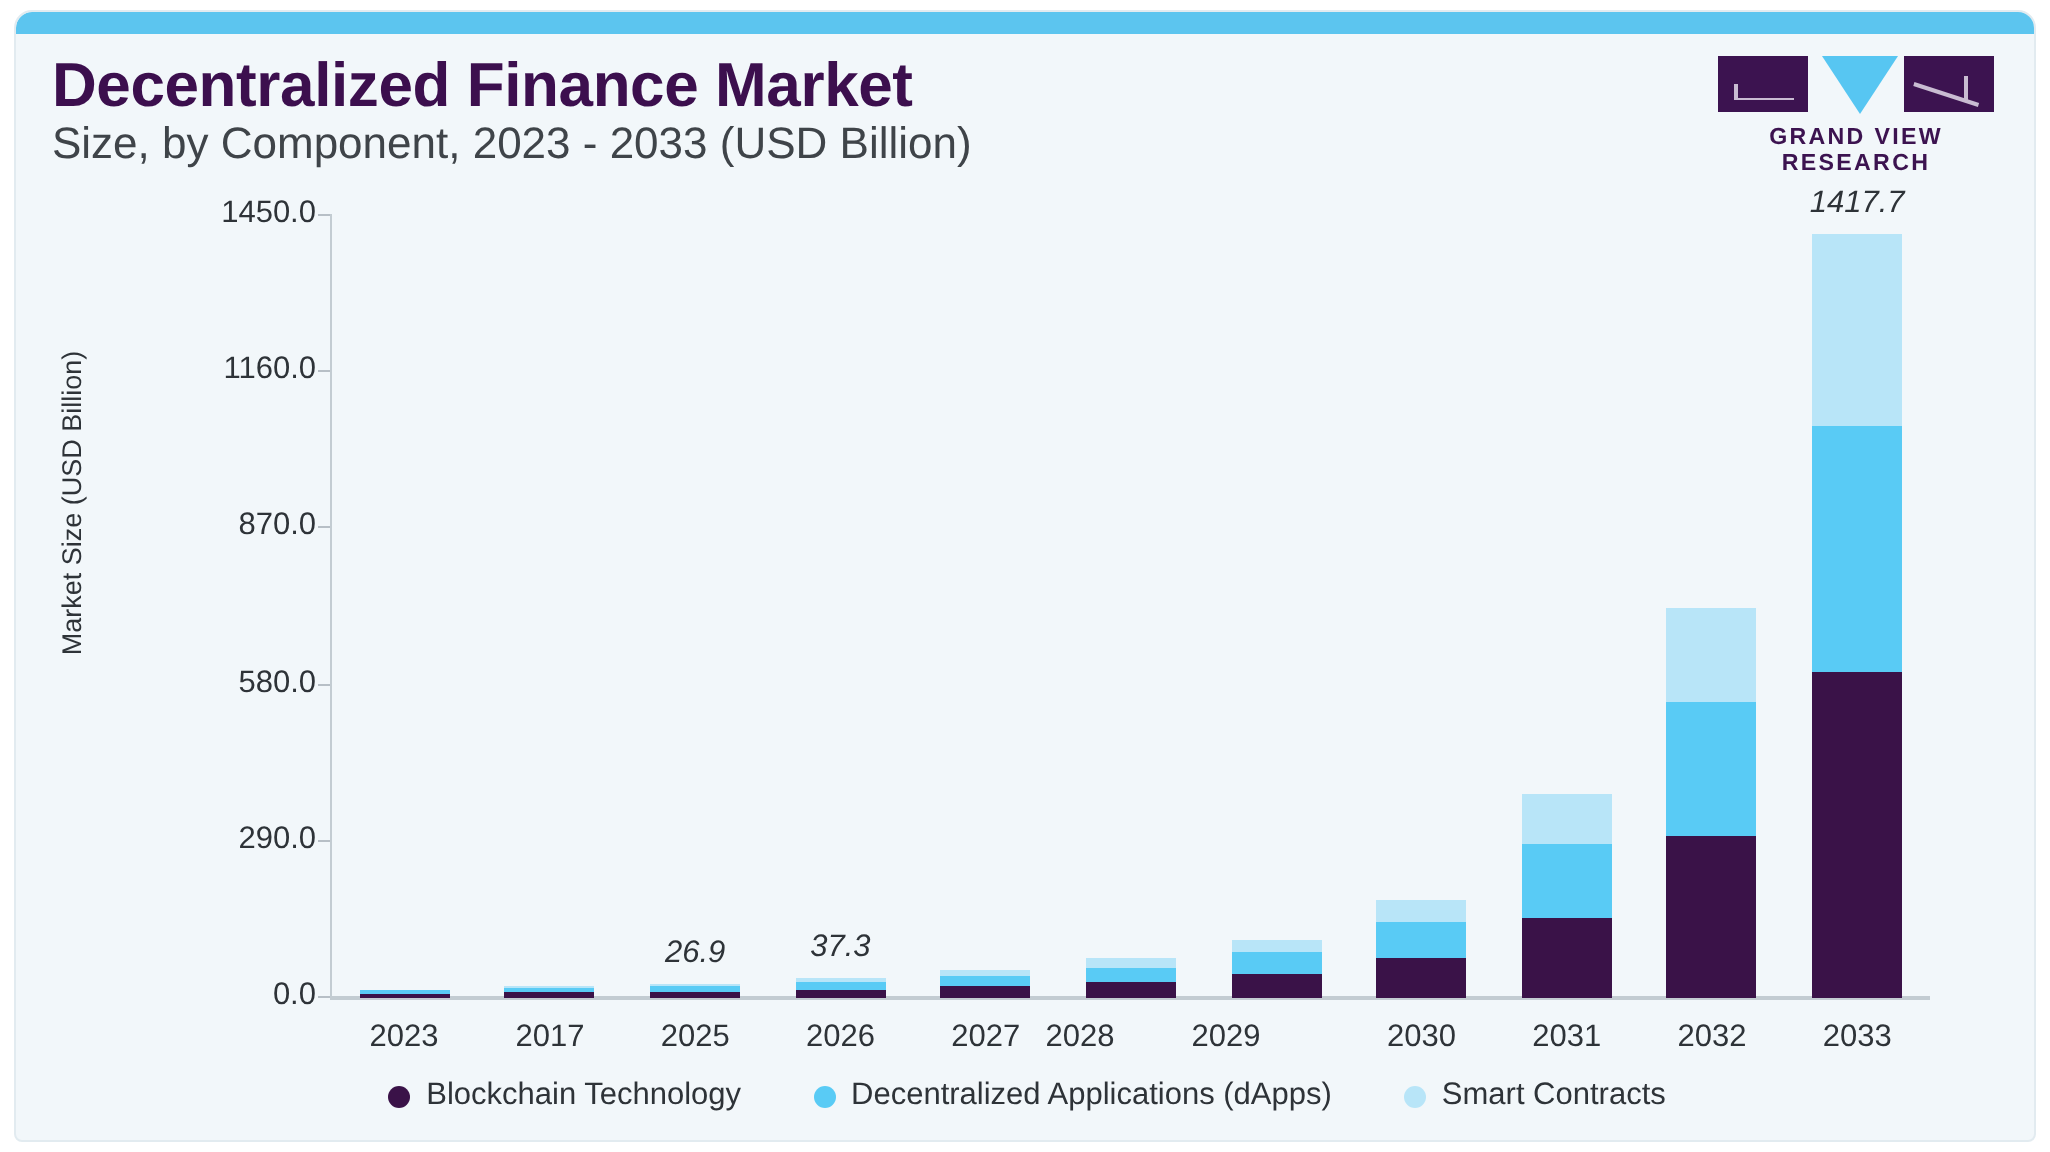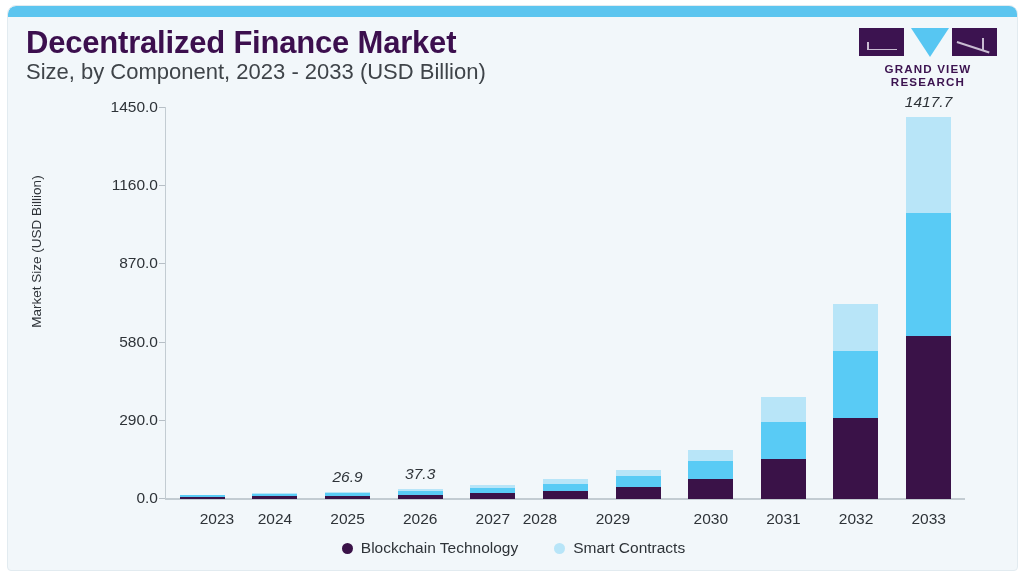--- a/index.html
+++ b/index.html
@@ -324,37 +324,41 @@
           <div class="bar-col">
             <div class="bar-stack">
               <div class="seg seg-smart" style="height: 96.4557px; background: rgb(184, 229, 248);"></div>
               <div class="seg seg-dapps" style="height: 122.693px; background: rgb(89, 203, 245);"></div>
               <div class="seg seg-block" style="height: 163.141px; background: rgb(58, 18, 72);"></div>
             </div>
             <div class="bar-value" style="bottom: 388.29px;">1417.7</div>
           </div>
         </div>
       <div id="x-ticks">
-          <div class="xtick-label" style="left: 174px;">2023</div>
-          <div class="xtick-label" style="left: 231.955px;">2024</div>
+          <div class="xtick-label" style="left: 159px;">2023</div>
+          <div class="xtick-label" style="left: 231.955px;">2017</div>
           <div class="xtick-label" style="left: 304.591px;">2025</div>
           <div class="xtick-label" style="left: 377.227px;">2026</div>
           <div class="xtick-label" style="left: 449.864px;">2027</div>
           <div class="xtick-label" style="left: 497px;">2028</div>
           <div class="xtick-label" style="left: 570px;">2029</div>
           <div class="xtick-label" style="left: 667.773px;">2030</div>
           <div class="xtick-label" style="left: 740.409px;">2031</div>
           <div class="xtick-label" style="left: 813.045px;">2032</div>
           <div class="xtick-label" style="left: 885.682px;">2033</div>
         </div>
       <div class="legend" id="legend">
           <div class="legend-item">
             <span class="legend-dot" style="background: rgb(58, 18, 72);"></span>
             <span>Blockchain Technology</span>
           </div>
           <div class="legend-item">
+            <span class="legend-dot" style="background: rgb(89, 203, 245);"></span>
+            <span>Decentralized Applications (dApps)</span>
+          </div>
+          <div class="legend-item">
             <span class="legend-dot" style="background: rgb(184, 229, 248);"></span>
             <span>Smart Contracts</span>
           </div>
         </div>
     </div>
   </div>
 </div>
 
 </body></html>

